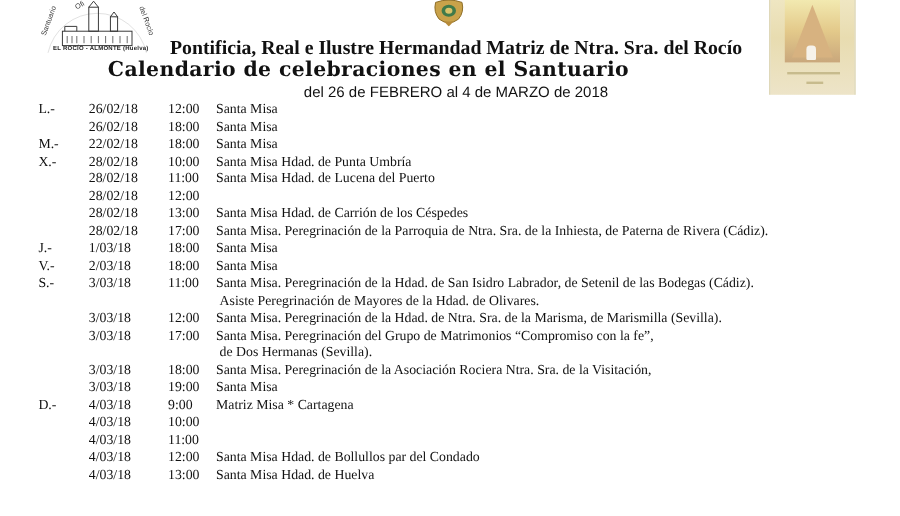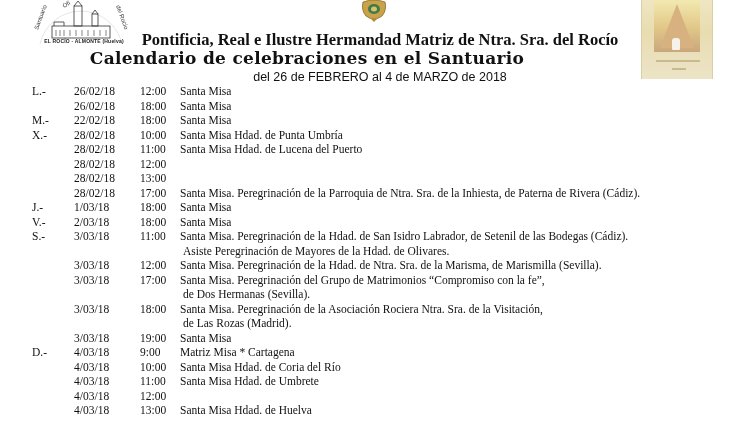--- a/index.html
+++ b/index.html
@@ -144,20 +144,21 @@
     </div>
     <div class="row">
       <span class="day"></span>
       <span class="date">28/02/18</span>
       <span class="time">12:00</span>
     </div>
     <div class="row">
       <span class="day"></span>
       <span class="date">28/02/18</span>
       <span class="time">13:00</span>
+      <span class="desc">Santa Misa Hdad. de Carrión de los Céspedes</span>
     </div>
     <div class="row">
       <span class="day"></span>
       <span class="date">28/02/18</span>
       <span class="time">17:00</span>
       <span class="desc">Santa Misa. Peregrinación de la Parroquia de Ntra. Sra. de la Inhiesta, de Paterna de Rivera (Cádiz).</span>
     </div>
     <div class="row">
       <span class="day">J.-</span>
       <span class="date">1/03/18</span>
@@ -201,52 +202,45 @@
       <span class="cont">de Dos Hermanas (Sevilla).</span>
     </div>
     <div class="row">
       <span class="day"></span>
       <span class="date">3/03/18</span>
       <span class="time">18:00</span>
       <span class="desc">Santa Misa. Peregrinación de la Asociación Rociera Ntra. Sra. de la Visitación,</span>
     </div>
     <div class="row">
       <span class="day"></span>
-      <span class="date"></span>
-      <span class="time"></span>
-      <span class="cont">de Las Rozas (Madrid).</span>
-    </div>
-    <div class="row">
-      <span class="day"></span>
       <span class="date">3/03/18</span>
       <span class="time">19:00</span>
       <span class="desc">Santa Misa</span>
     </div>
     <div class="row">
       <span class="day">D.-</span>
       <span class="date">4/03/18</span>
       <span class="time">9:00</span>
       <span class="desc">Matriz Misa * Cartagena</span>
     </div>
     <div class="row">
       <span class="day"></span>
       <span class="date">4/03/18</span>
       <span class="time">10:00</span>
-      <span class="desc">Santa Misa Hdad. de Coria del Río</span>
     </div>
     <div class="row">
       <span class="day"></span>
       <span class="date">4/03/18</span>
       <span class="time">11:00</span>
-      <span class="desc">Santa Misa Hdad. de Umbrete</span>
-    </div>
-    <div class="row">
-      <span class="day"></span>
-      <span class="date">4/03/18</span>
-      <span class="time">12:00</span>
+    </div>
+    <div class="row">
+      <span class="day"></span>
+      <span class="date">4/03/18</span>
+      <span class="time">12:00</span>
+      <span class="desc">Santa Misa Hdad. de Bollullos par del Condado</span>
     </div>
     <div class="row">
       <span class="day"></span>
       <span class="date">4/03/18</span>
       <span class="time">13:00</span>
       <span class="desc">Santa Misa Hdad. de Huelva</span>
     </div>
   </div>
 
 </body></html>

